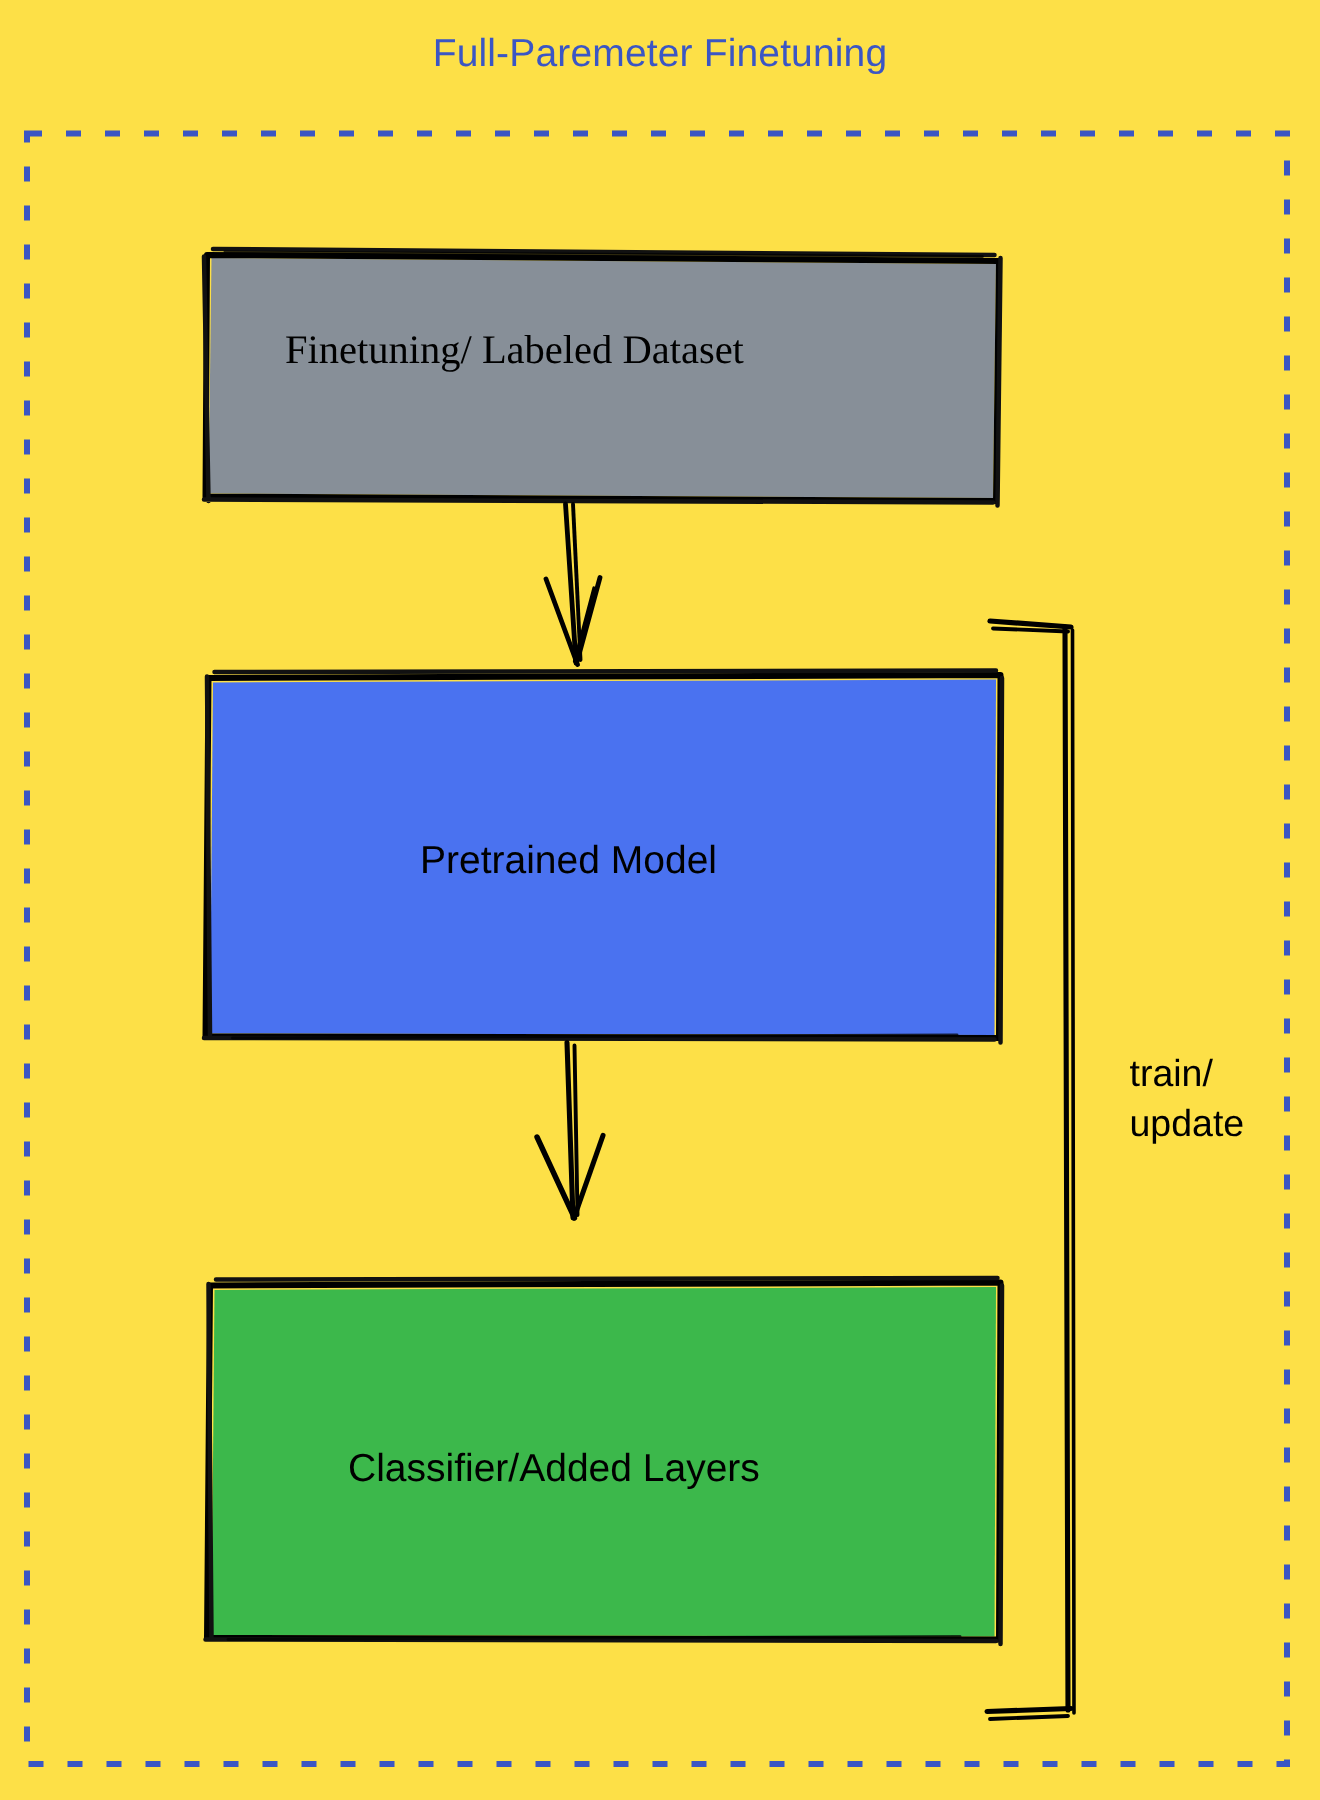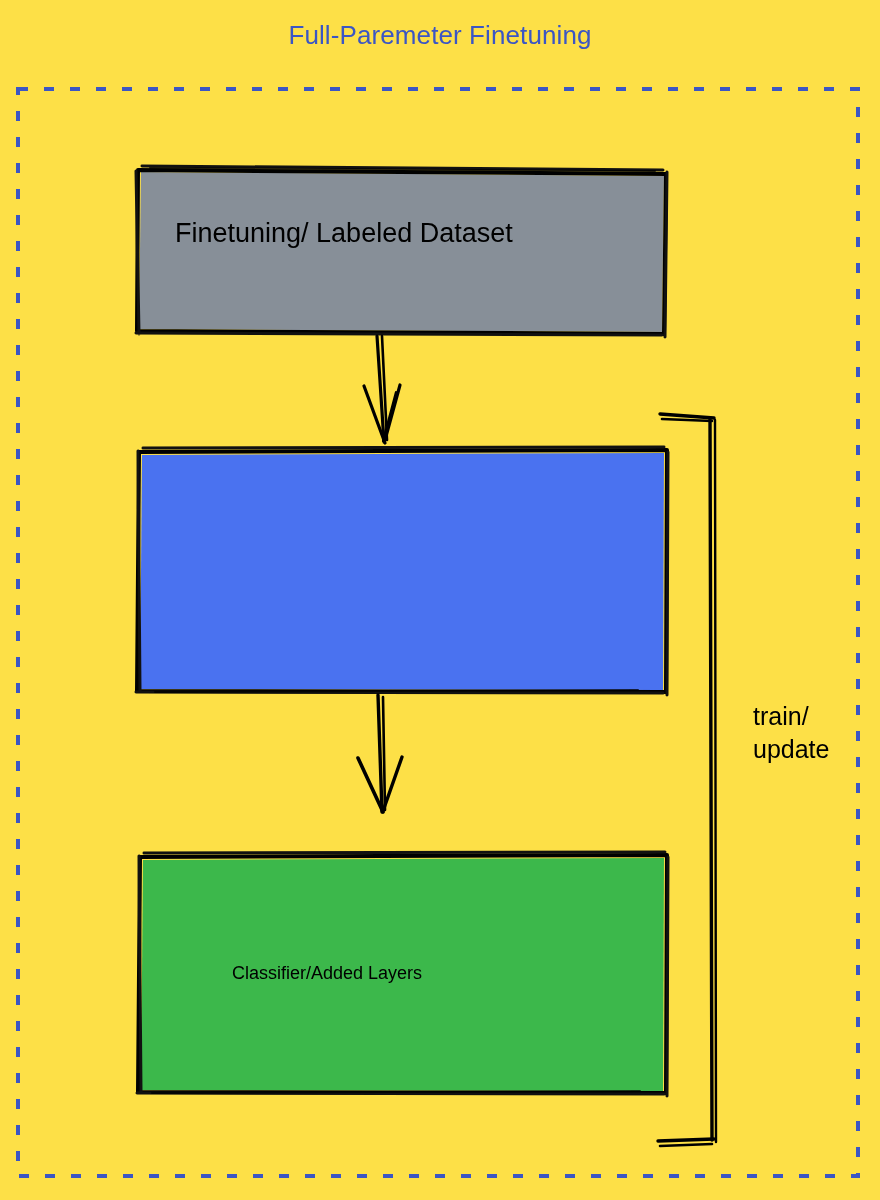--- a/index.html
+++ b/index.html
@@ -35,33 +35,34 @@
     left: 0;
     top: 20px;
     width: 880px;
     text-align: center;
     font-size: 26px;
     color: #3b56c4;
     font-family: "Liberation Sans", sans-serif;
     letter-spacing: 0.1px;
   }
   #label-gray-box {
-    left: 175px;
+    left: 190px;
     top: 218px;
     font-size: 27px;
+    font-family: Liberation Serif, serif;
   }
   #label-blue-box {
     left: 280px;
     top: 558px;
     font-size: 26px;
   }
   #label-green-box {
     left: 232px;
     top: 963px;
-    font-size: 18px;
+    font-size: 26px;
   }
   #label-train-update {
     left: 753px;
     top: 700px;
     font-size: 25px;
     line-height: 33px;
   }
 </style>
 </head>
 <body>
@@ -117,18 +118,19 @@
       <path d="M 710 418 L 712 1140" fill="none" stroke="#000000" stroke-width="3.4" stroke-linecap="round"></path>
       <path d="M 715 420 L 716 1142" fill="none" stroke="#000000" stroke-width="2.4" stroke-linecap="round"></path>
       <path d="M 714 1139 L 658 1141" fill="none" stroke="#000000" stroke-width="3.4" stroke-linecap="round"></path>
       <path d="M 712 1144 L 660 1146" fill="none" stroke="#000000" stroke-width="2.6" stroke-linecap="round"></path>
     </g>
 
   </svg>
 
   <div class="layer-text" id="label-gray-box">Finetuning/ Labeled Dataset</div>
 
+  <div class="layer-text" id="label-blue-box">Pretrained Model</div>
 
   <div class="layer-text" id="label-green-box">Classifier/Added Layers</div>
 
   <div class="layer-text" id="label-train-update"><span>train/</span><br><span>update</span></div>
 
 </div>
 
 </body></html>

